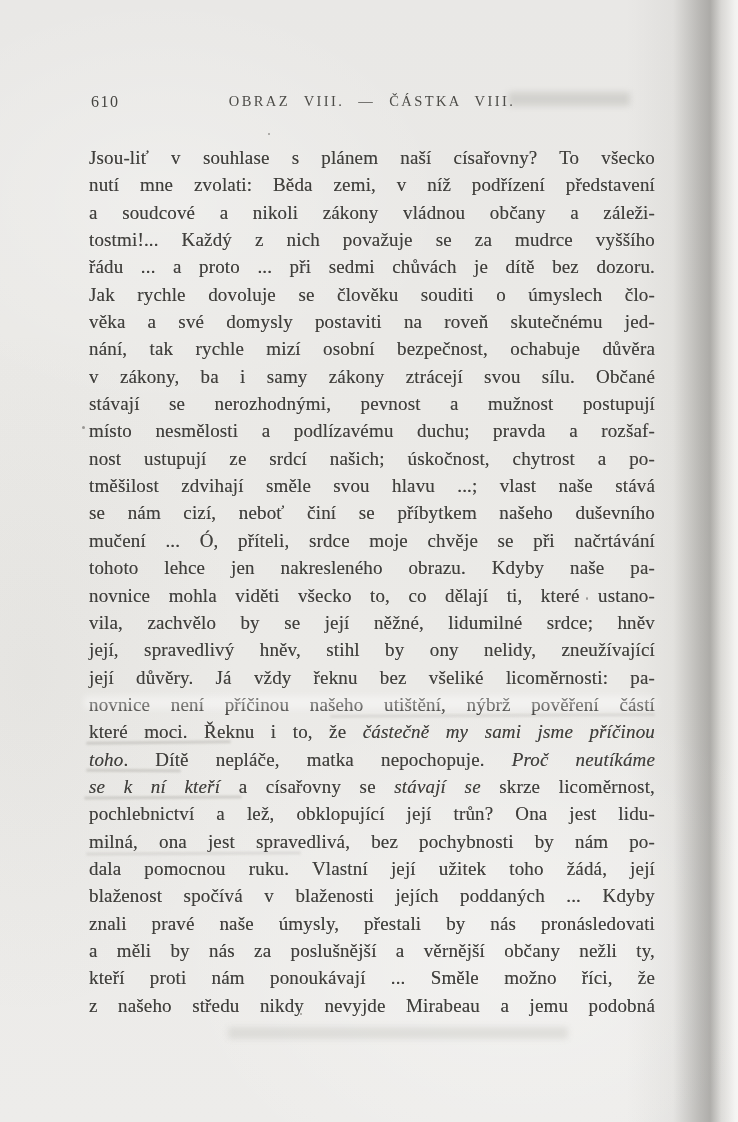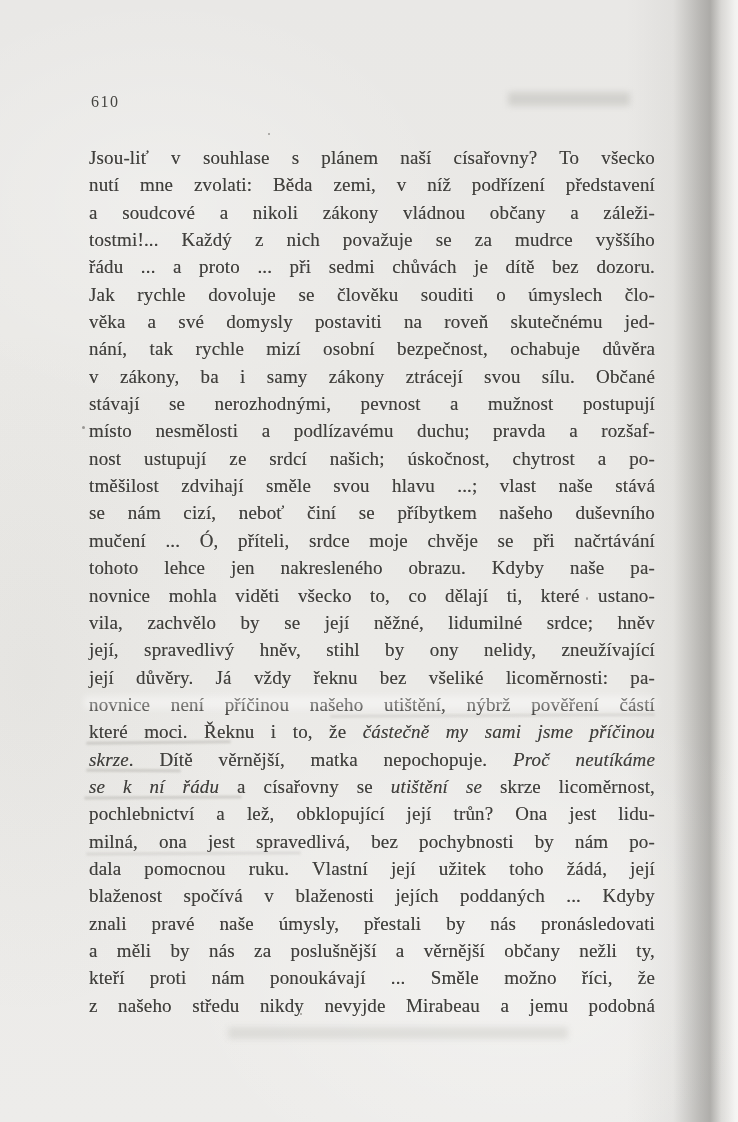--- a/index.html
+++ b/index.html
@@ -65,20 +65,21 @@
   .ghost{position:absolute;background:rgba(148,145,138,0.26);filter:blur(3px);border-radius:3px;pointer-events:none;}
   .speck{position:absolute;width:3px;height:3px;border-radius:50%;background:rgba(72,70,66,0.5);pointer-events:none;}
 </style>
 </head>
 <body>
 
 <div class="scan">
 
   <div class="header-row">
     <span class="pagenum">610</span>
+    <div class="running-title">OBRAZ VIII. — ČÁSTKA VIII.</div>
   </div>
 
   <div class="text-block">
       <div class="line"><span>Jsou-liť v souhlase s plánem naší císařovny? To všecko</span></div>
       <div class="line"><span>nutí mne zvolati: Běda zemi, v níž podřízení představení</span></div>
       <div class="line"><span>a soudcové a nikoli zákony vládnou občany a záleži-</span></div>
       <div class="line"><span>tostmi!... Každý z nich považuje se za mudrce vyššího</span></div>
       <div class="line"><span>řádu ... a proto ... při sedmi chůvách je dítě bez dozoru.</span></div>
       <div class="line"><span>Jak rychle dovoluje se člověku souditi o úmyslech člo-</span></div>
       <div class="line"><span>věka a své domysly postaviti na roveň skutečnému jed-</span></div>
@@ -90,22 +91,22 @@
       <div class="line"><span>tměšilost zdvihají směle svou hlavu ...; vlast naše stává</span></div>
       <div class="line"><span>se nám cizí, neboť činí se příbytkem našeho duševního</span></div>
       <div class="line"><span>mučení ... Ó, příteli, srdce moje chvěje se při načrtávání</span></div>
       <div class="line"><span>tohoto lehce jen nakresleného obrazu. Kdyby naše pa-</span></div>
       <div class="line"><span>novnice mohla viděti všecko to, co dělají ti, které ustano-</span></div>
       <div class="line"><span>vila, zachvělo by se její něžné, lidumilné srdce; hněv</span></div>
       <div class="line"><span>její, spravedlivý hněv, stihl by ony nelidy, zneužívající</span></div>
       <div class="line"><span>její důvěry. Já vždy řeknu bez všeliké licoměrnosti: pa-</span></div>
       <div class="line"><span>novnice není příčinou našeho utištění, nýbrž pověření částí</span></div>
       <div class="line"><span>které moci. Řeknu i to, že </span><span class="it">částečně my sami jsme příčinou</span></div>
-      <div class="line"><span class="it">skrze</span><span>. Dítě věrnější, matka nepochopuje. </span><span class="it">Proč neutíkáme</span></div>
-      <div class="line"><span class="it">se k ní řádu</span><span> a císařovny se </span><span class="it">utištění se</span><span> skrze licoměrnost,</span></div>
+      <div class="line"><span class="it">toho</span><span>. Dítě nepláče, matka nepochopuje. </span><span class="it">Proč neutíkáme</span></div>
+      <div class="line"><span class="it">se k ní kteří</span><span> a císařovny se </span><span class="it">stávají se</span><span> skrze licoměrnost,</span></div>
       <div class="line"><span>pochlebnictví a lež, obklopující její trůn? Ona jest lidu-</span></div>
       <div class="line"><span>milná, ona jest spravedlivá, bez pochybnosti by nám po-</span></div>
       <div class="line"><span>dala pomocnou ruku. Vlastní její užitek toho žádá, její</span></div>
       <div class="line"><span>blaženost spočívá v blaženosti jejích poddaných ... Kdyby</span></div>
       <div class="line"><span>znali pravé naše úmysly, přestali by nás pronásledovati</span></div>
       <div class="line"><span>a měli by nás za poslušnější a věrnější občany nežli ty,</span></div>
       <div class="line"><span>kteří proti nám ponoukávají ... Směle možno říci, že</span></div>
       <div class="line"><span>z našeho středu nikdy nevyjde Mirabeau a jemu podobná</span></div>
     </div>
 

